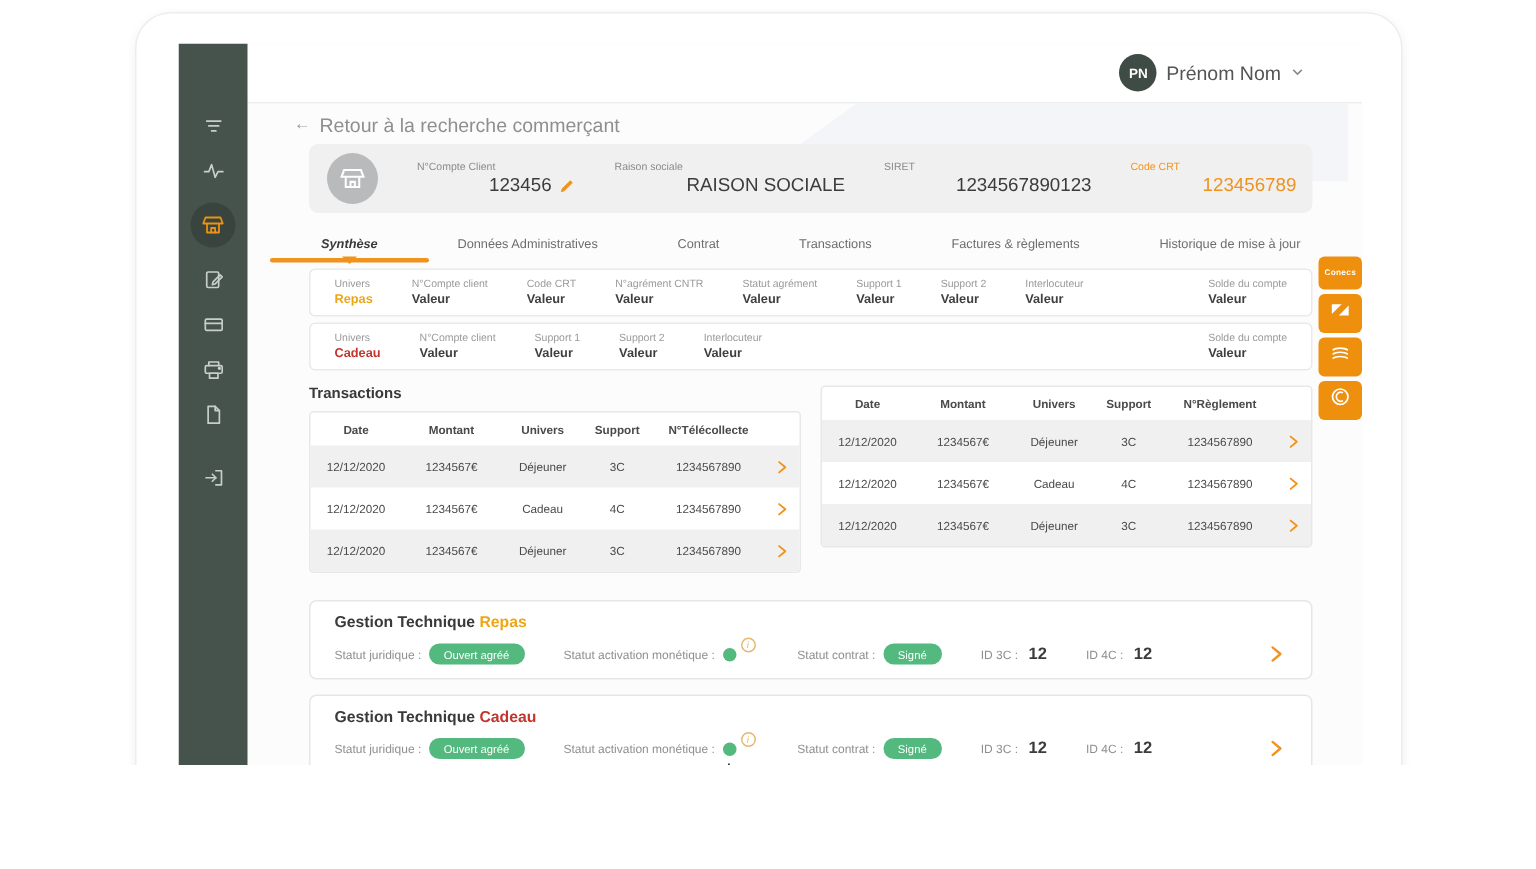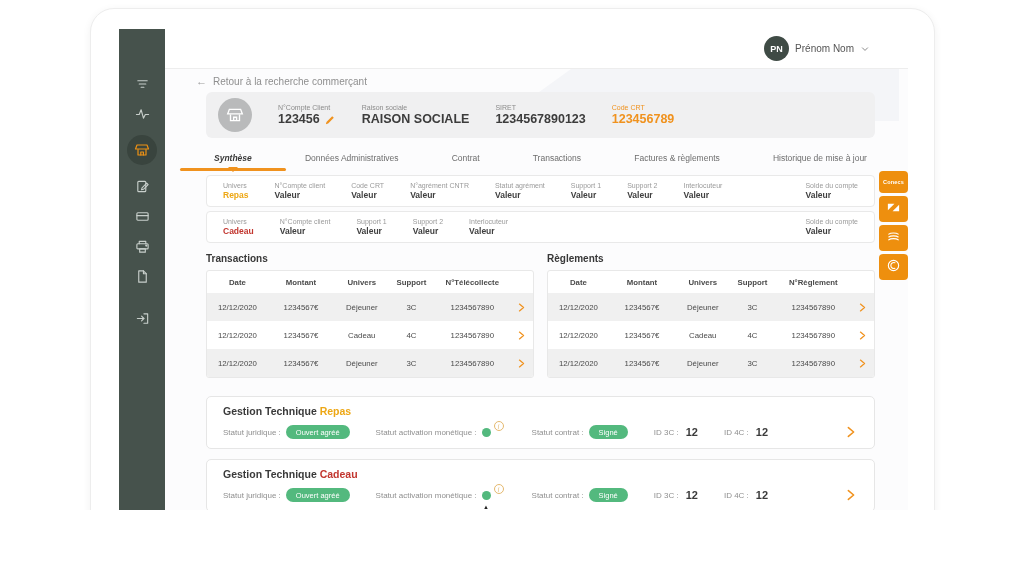--- a/index.html
+++ b/index.html
@@ -32,38 +32,38 @@
   .s-ic.active svg { stroke:#ED9114; }
   .s-ic.logout { margin-top:12px; }
 
   
   .topbar { margin-left:46px; height:40px; background:#fff; border-bottom:1px solid #ededed;
             display:flex; align-items:center; justify-content:flex-end; padding-right:38px;
             position:relative; z-index:2; }
   .user { display:flex; align-items:center; gap:6px; cursor:pointer; }
   .avatar { width:25px; height:25px; border-radius:50%; background:#3f4b45; color:#fff;
             font-size:9px; font-weight:bold; display:flex; align-items:center; justify-content:center; }
-  .uname { font-size:10px; color:#555; }
+  .uname { font-size:13px; color:#555; }
   .uchev svg { stroke:#8a8a8a; fill:none; stroke-width:1.4; }
 
   .main { margin-left:46px; position:relative; z-index:1; }
   .backrow { padding:7px 0 5px 31px; display:flex; align-items:center; gap:6px; cursor:pointer; }
   .backrow .arr { color:#9a9a9a; font-size:11px; line-height:1; }
-  .backrow .blabel { font-size:10px; color:#8f8f8f; }
+  .backrow .blabel { font-size:13px; color:#8f8f8f; }
 
   .content { margin:0 33px 0 41px; }
 
   
   .hcard { background:#f0f0f1; border-radius:6px; overflow:hidden; }
   .hmain { height:46px; display:flex; align-items:center; padding:0 16px 0 12px; gap:26px; }
   .store-badge { width:34px; height:34px; border-radius:50%; background:#b9babb; flex:0 0 auto;
                  display:flex; align-items:center; justify-content:center; }
   .store-badge svg { stroke:#fff; fill:none; stroke-width:1.2; }
   .hfield .lab { font-size:7px; color:#8b8b8b; margin-bottom:1px; }
-  .hfield .val { font-size:12.5px; font-weight:bold; color:#3c3c3c; white-space:nowrap; display:flex; align-items:flex-end; gap:4px; }
+  .hfield .val { font-size:12.5px; font-weight:normal; color:#3c3c3c; white-space:nowrap; display:flex; align-items:flex-end; gap:4px;margin-left:48px; }
   .hfield.crt .lab { color:#F0921E; }
   .hfield.crt .val { color:#F0921E; }
   .pencil { cursor:pointer; display:inline-flex; }
   .hmeta { height:24px; background:#e8e9ea; display:flex; align-items:center; gap:44px;
            padding-left:52px; font-size:7.5px; color:#828282; }
   .hmeta .strong { color:#5a5a5a; font-weight:bold; }
   .hmeta .mid { color:#666; }
 
   
   .tabs { display:flex; justify-content:space-between; align-items:center; margin-top:7px;
@@ -364,21 +364,20 @@
                   <div class="chev">
                       <svg width="11" height="11" viewBox="0 0 16 16">
                         <polyline points="5,3 11,8 5,13"></polyline>
                       </svg>
                     </div>
                 </div>
               </div>
             </div>
 
             <div class="twrap">
-              <div class="ttitle">Règlements</div>
               <div class="tbl">
                 <div class="trow head">
                   <div class="tcell">Date</div>
                   <div class="tcell">Montant</div>
                   <div class="tcell">Univers</div>
                   <div class="tcell">Support</div>
                   <div class="tcell">N°Règlement</div>
                   <div class="tcell"></div>
                 </div>
                 <div class="trow alt">

